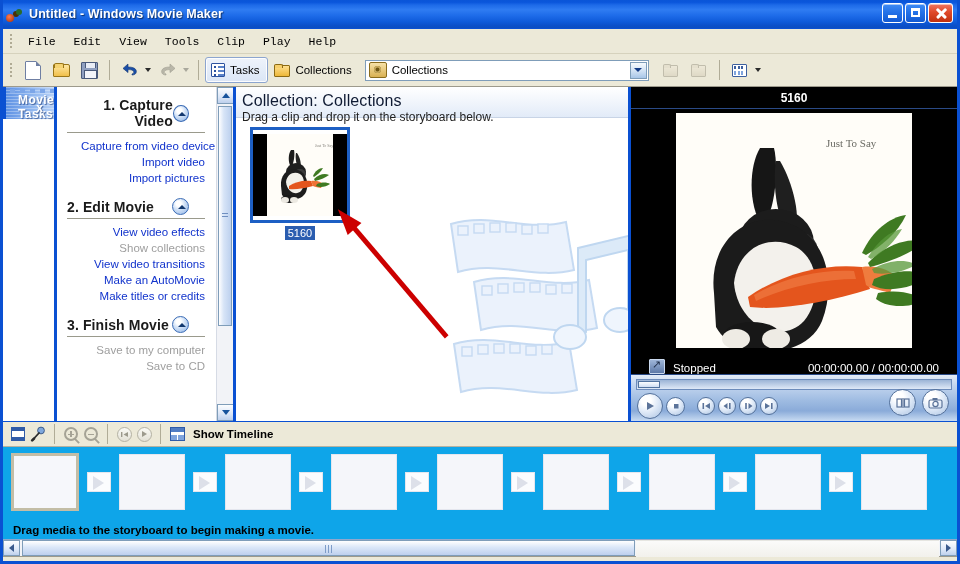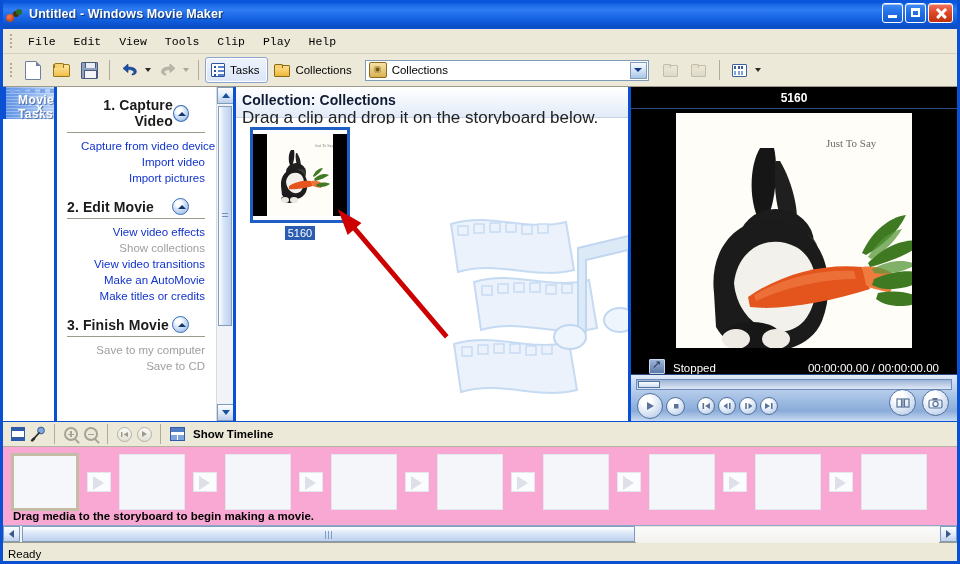--- a/index.html
+++ b/index.html
@@ -363,24 +363,24 @@
     border-right:3px solid #0a50d2;
     overflow:hidden;
   }
   #coll-header {
     padding:5px 0 0 6px;
     background: linear-gradient(to bottom,#ffffff 0%, #eef3fb 60%, #e2ebf8 100%);
     border-bottom:1px solid #c8d4e6;
     height:31px; box-sizing:border-box;
   }
   #coll-title {
-    font-size:14px; font-weight:bold; color:#0f1a33; letter-spacing:.1px;
+    font-size:16px; font-weight:normal; color:#0f1a33; letter-spacing:.1px;
   }
   #coll-sub {
-    font-size:17px; color:#222; margin-top:0;
+    font-size:12px; color:#222; margin-top:0;
   }
   #coll-area { position:absolute; left:0; right:0; top:37px; bottom:0; background:#fff; }
   
   #watermark {
     position:absolute; left:210px; top:80px; width:215px; height:200px;
     opacity:.95; pointer-events:none;
   }
   
   #clip {
     position:absolute; left:14px; top:3px; width:100px; height:96px;
@@ -493,21 +493,21 @@
   .ico-tl {
     width:15px;height:14px;border:1px solid #2f5ba8;box-sizing:border-box;position:relative;background:#fff;
   }
   .ico-tl::before{content:"";position:absolute;left:0;top:0;width:100%;height:4px;background:#4f7cc4;}
   .ico-tl::after{content:"";position:absolute;left:0;bottom:0;width:100%;height:5px;
      background: linear-gradient(to right,#7fa4dd 0 6px,#fff 6px 7px,#7fa4dd 7px 100%);}
   #show-timeline-label { font-size:11.5px; color:#000; margin-left:6px;font-weight:bold; }
 
   
   #storyboard {
-    height:78px; background:#f9a8d4; position:relative; overflow:hidden;
+    height:92px; background:#0ea5e9; position:relative; overflow:hidden;
     border-bottom:none;
   }
   #sb-strip { position:absolute; left:8px; top:6px; display:flex; align-items:center; }
   .sb-frame {
     width:66px;height:56px; background:#f5f6fa; border:1px solid #e4e6ee;
     box-sizing:border-box; flex:0 0 auto;
   }
   .sb-frame.first {
     width:68px;height:58px; border:3px solid #c3bda6; background:#f6f7fb;
   }

